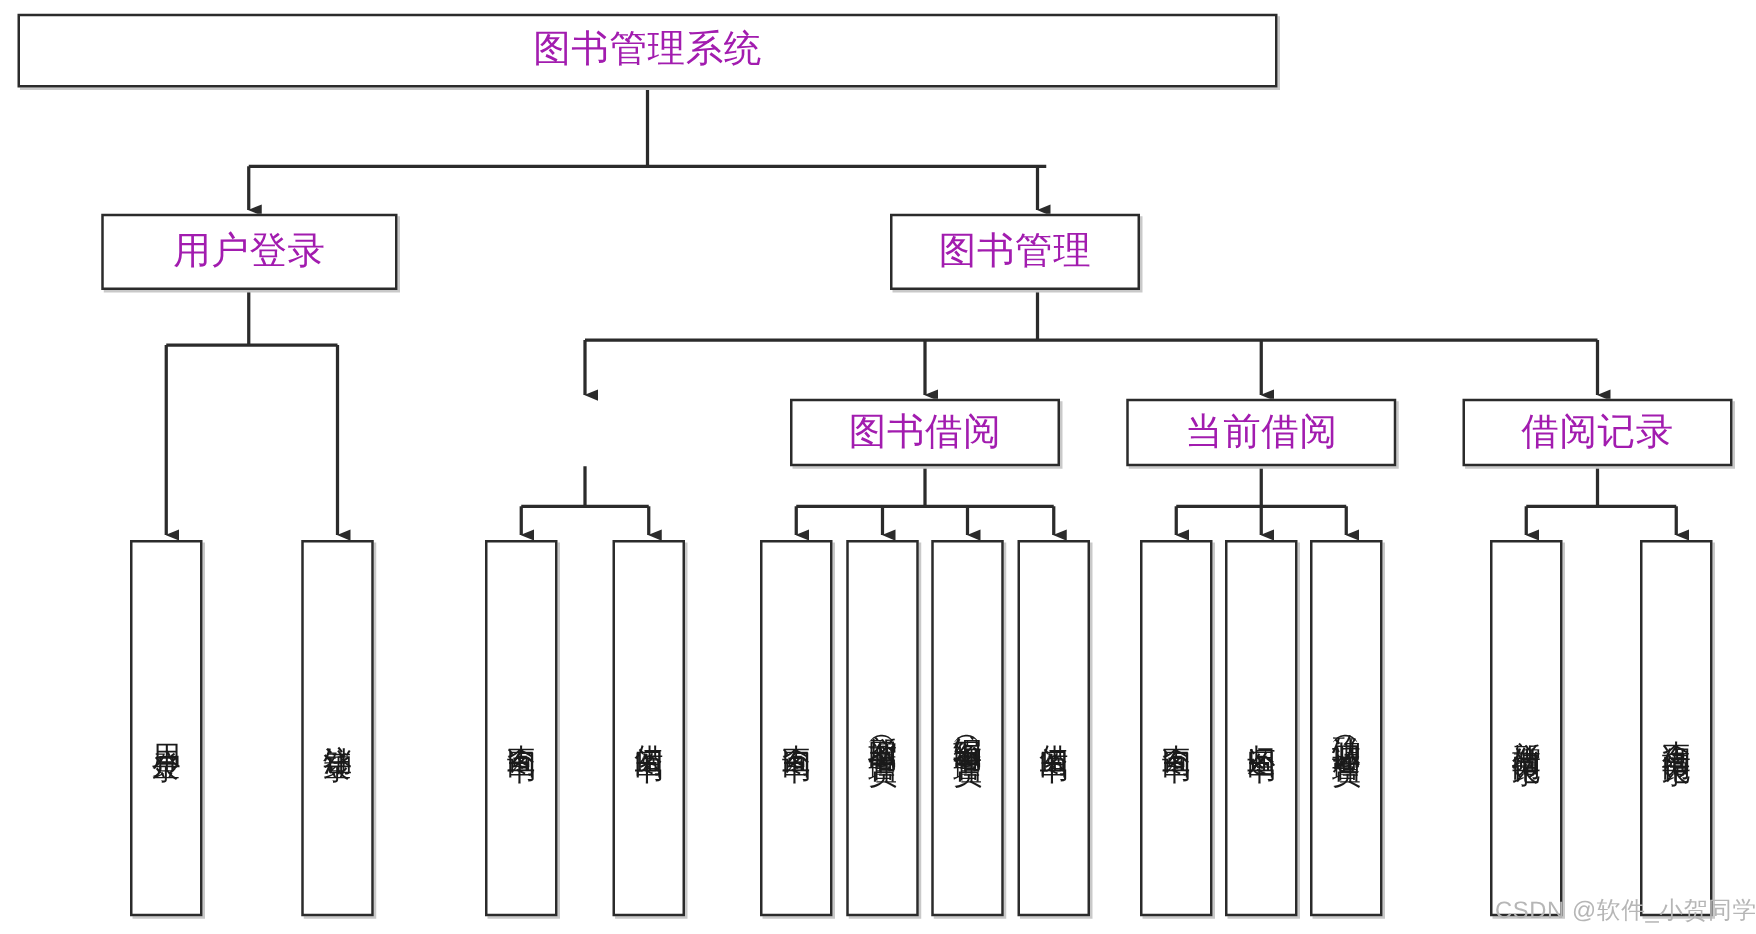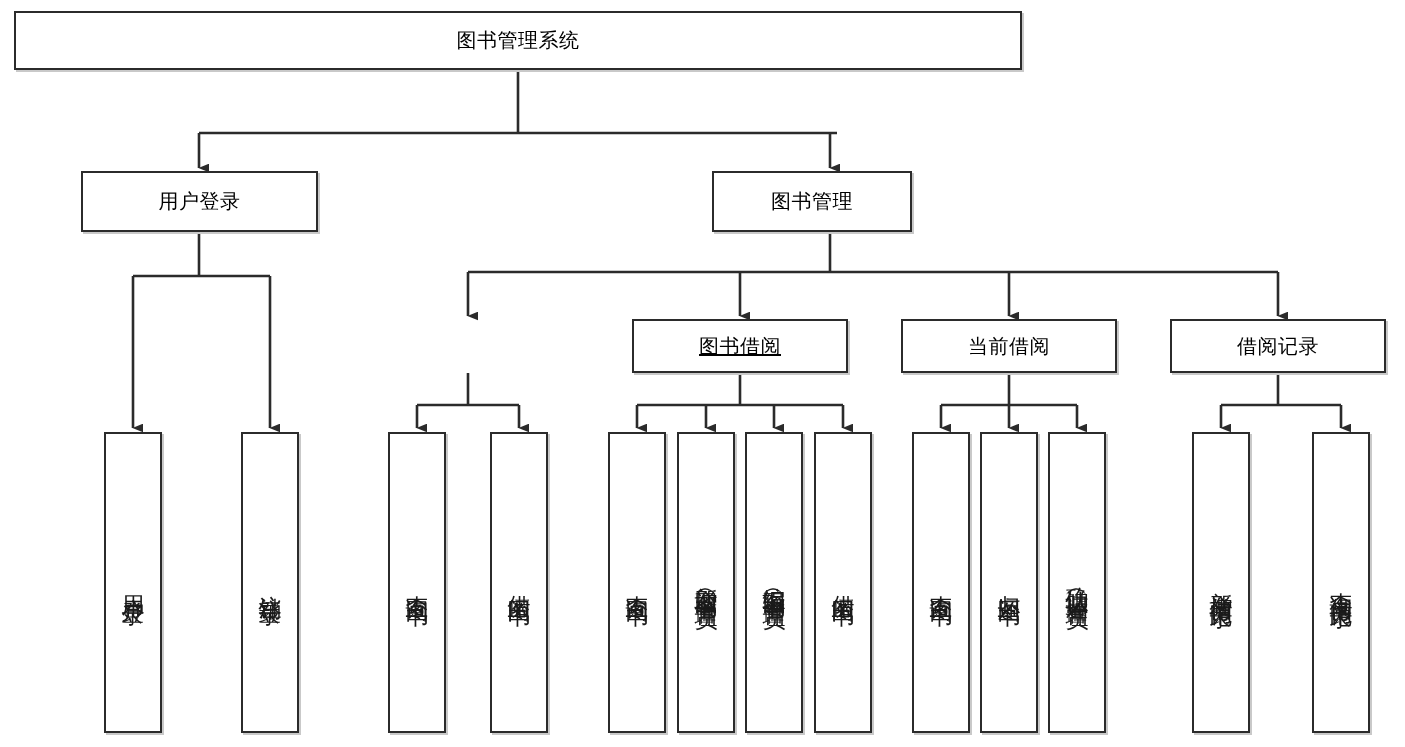--- a/index.html
+++ b/index.html
@@ -32,22 +32,22 @@
     border: 2px solid #2b2b2b;
     display: flex;
     align-items: center;
     justify-content: center;
     overflow: hidden;
   }
   .node-box.shadowed {
     box-shadow: 2px 2px 0 0 #c9c9c9;
   }
   .node-label-h {
-    font-size: 20px;
-    color: #000000;
+    font-size: 30px;
+    color: #a21caf;
     line-height: 1.15;
     letter-spacing: 0.5px;
     white-space: nowrap;
     text-align: left;
   }
   .node-label-v {
     font-size: 23px;
     color: #1a1a1a;
     writing-mode: vertical-rl;
     text-orientation: upright;
@@ -126,21 +126,21 @@
 
   <div class="node-box shadowed" style="left:81px; top:171px; width:237px; height:61px;">
     <span class="node-label-h">用户登录</span>
   </div>
 
   <div class="node-box shadowed" style="left:712px; top:171px; width:200px; height:61px;">
     <span class="node-label-h">图书管理</span>
   </div>
 
 
-  <div class="node-box shadowed" style="left:632px; top:319px; width:216px; height:54px;text-decoration:underline;">
+  <div class="node-box shadowed" style="left:632px; top:319px; width:216px; height:54px;">
     <span class="node-label-h">图书借阅</span>
   </div>
 
   <div class="node-box shadowed" style="left:901px; top:319px; width:216px; height:54px;">
     <span class="node-label-h">当前借阅</span>
   </div>
 
   <div class="node-box shadowed" style="left:1170px; top:319px; width:216px; height:54px;">
     <span class="node-label-h">借阅记录</span>
   </div>
@@ -190,14 +190,15 @@
   </div>
 
   <div class="node-box shadowed" style="left:1192px; top:432px; width:58px; height:301px;">
     <span class="node-label-v">新增借阅记录</span>
   </div>
 
   <div class="node-box shadowed" style="left:1312px; top:432px; width:58px; height:301px;">
     <span class="node-label-v">查询借阅记录</span>
   </div>
 
+  <div class="watermark" style="left:1196px; top:715px;">CSDN @软件_小贺同学</div>
 
 </div>
 
 </body></html>

